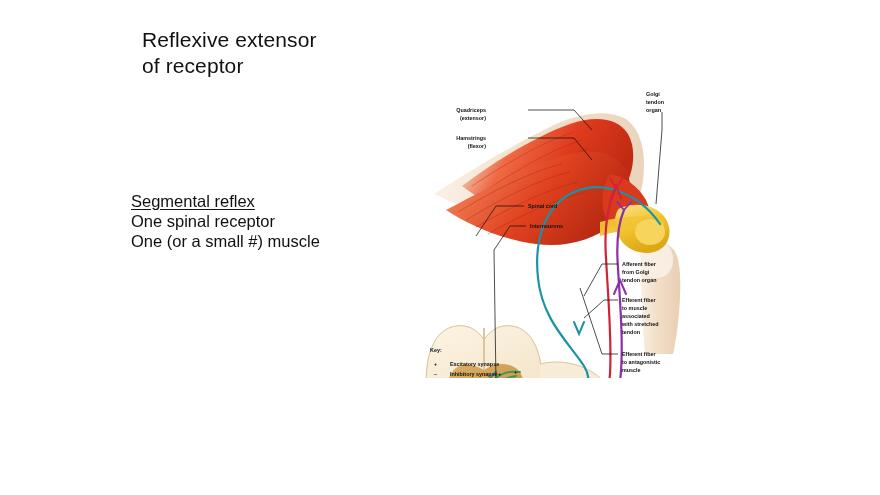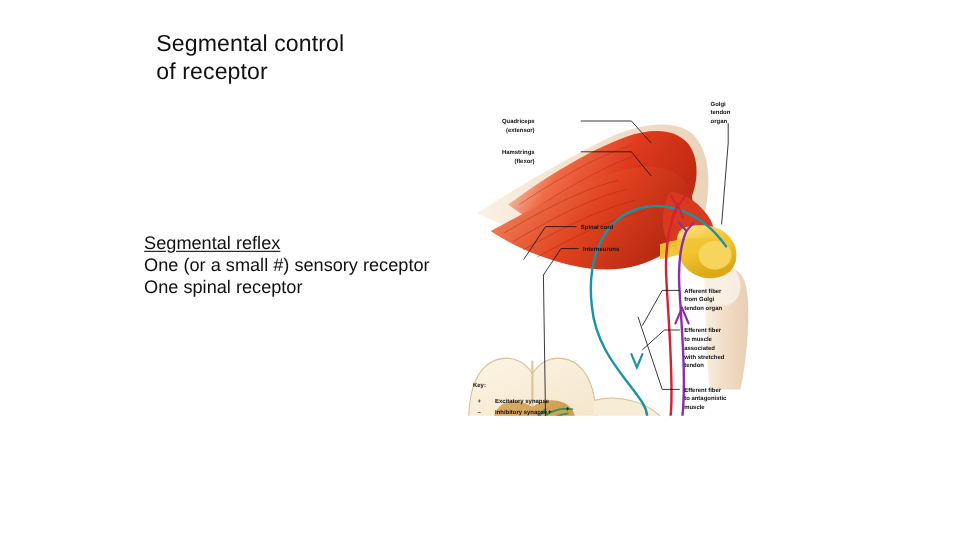--- a/index.html
+++ b/index.html
@@ -24,49 +24,48 @@
   
   #body-block{
     position:absolute;left:131px;top:192px;width:300px;
     color:#111111;
     font-size:16.5px;line-height:19.8px;
   }
   #body-block .bline{display:block;white-space:pre;}
   #body-block .bline.underline{
     text-decoration:underline;
     text-underline-offset:2px;
-    margin-top:20px;
   }
 
   
   #figure{
     position:absolute;left:424px;top:82px;width:288px;height:296px;
   }
   #figure svg{display:block;width:100%;height:100%;}
 
   .lbl{font-family:"Liberation Sans",sans-serif;fill:#111;font-weight:bold;}
   .lbl-sm{font-size:5.4px;}
   .lbl-key{font-size:5.4px;}
   .leader{stroke:#111;stroke-width:.75;fill:none;}
   .sym{font-family:"Liberation Sans",sans-serif;fill:#111;font-size:6px;font-weight:bold;}
 </style>
 </head>
 <body>
 
 <div id="slide">
 
   <div id="title-block">
-    <span class="tline">Segmental control</span>
+    <span class="tline">Reflexive extensor</span>
     <span class="tline">of receptor</span>
   </div>
 
   <div id="body-block">
     <span class="bline underline">Segmental reflex</span>
-    <span class="bline">One (or a small #) sensory receptor</span>
     <span class="bline">One spinal receptor</span>
+    <span class="bline">One (or a small #) muscle</span>
   </div>
 
   <div id="figure">
     <svg viewBox="0 0 288 296" xmlns="http://www.w3.org/2000/svg">
       <defs>
         <linearGradient id="gMusc" x1="0" y1="0" x2="1" y2="0.35">
           <stop offset="0" stop-color="#f3elda"></stop>
           <stop offset="0.12" stop-color="#f0d9c6"></stop>
           <stop offset="0.35" stop-color="#ef6a45"></stop>
           <stop offset="0.65" stop-color="#df3a1d"></stop>

